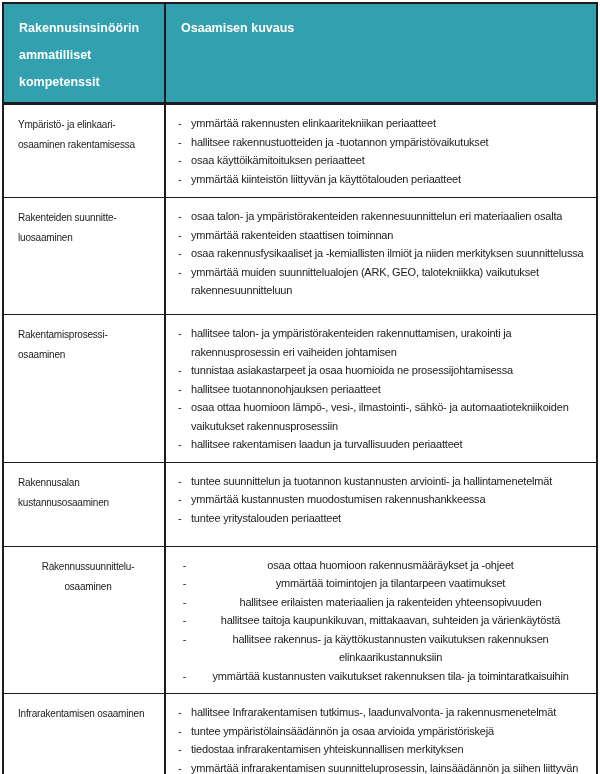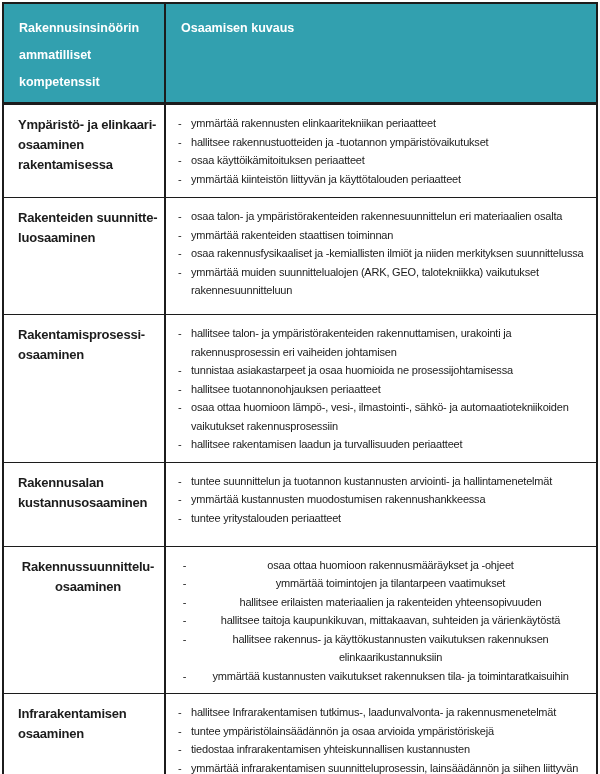--- a/index.html
+++ b/index.html
@@ -40,22 +40,22 @@
     font-size:12.5px;
     font-weight:bold;
     text-align:left;
     line-height:27px;
     white-space:pre-line;
     padding:11px 8px 6px 15px;
     border-bottom:3px solid var(--border);
   }
   th.comp, td.comp{ border-right:2px solid var(--border); }
   td.comp{
-    font-weight:bold;
-    font-size:13px;
+    font-weight:normal;
+    font-size:10px;
     line-height:20px;
     letter-spacing:-0.2px;
     white-space:pre-line;
     padding:10px 6px 8px 14px;
   }
   td.desc{
     font-size:11px;
     line-height:18.5px;
     letter-spacing:-0.2px;
     padding:9px 4px 8px 12px;
@@ -248,21 +248,21 @@
     <span class="txt">hallitsee Infrarakentamisen tutkimus-, laadunvalvonta- ja rakennusmenetelmät</span>
   </div>
 
   <div class="item">
     <span class="dash">-</span>
     <span class="txt">tuntee ympäristölainsäädännön ja osaa arvioida ympäristöriskejä</span>
   </div>
 
   <div class="item">
     <span class="dash">-</span>
-    <span class="txt">tiedostaa infrarakentamisen yhteiskunnallisen kustannusten</span>
+    <span class="txt">tiedostaa infrarakentamisen yhteiskunnallisen merkityksen</span>
   </div>
 
   <div class="item">
     <span class="dash">-</span>
     <span class="txt">ymmärtää infrarakentamisen suunnitteluprosessin, lainsäädännön ja siihen liittyvän vuorovaikutteisuuden</span>
   </div>
 </div>
     </td>
   </tr>
 </tbody>

